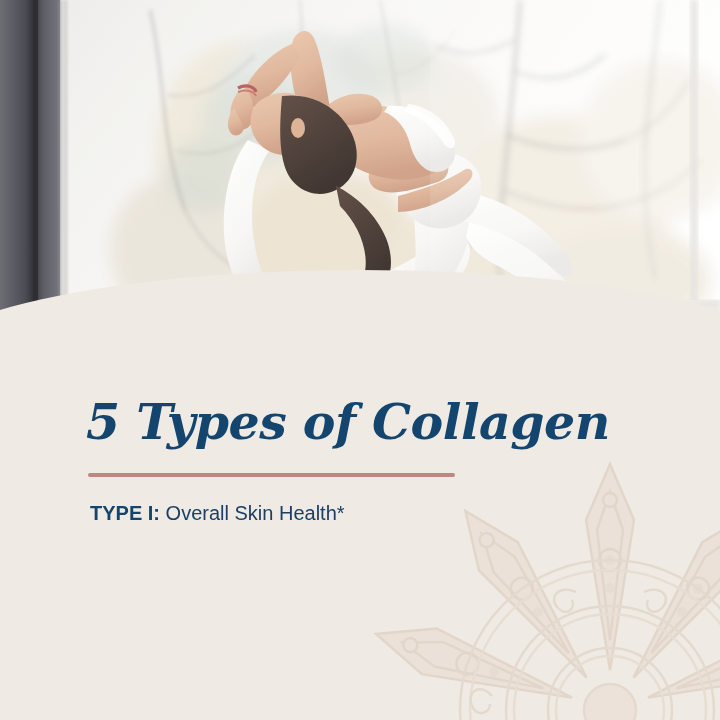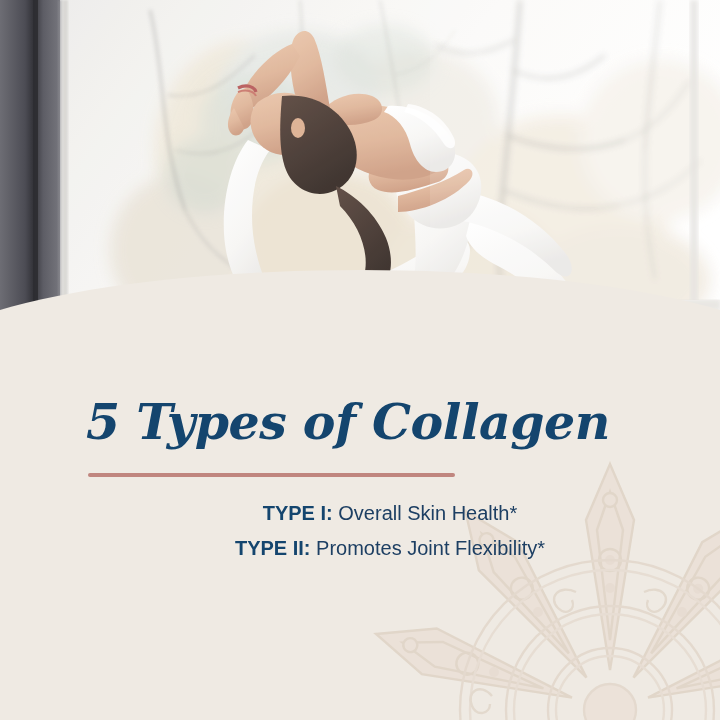--- a/index.html
+++ b/index.html
@@ -72,21 +72,20 @@
     position:absolute;left:90px;top:496px;
     margin:0;padding:0;list-style:none;
     width:600px;
   }
   .type-item{
     font-family:"Liberation Sans",sans-serif;
     font-size:20px;
     line-height:35px;
     color:#1d3f63;
     white-space:nowrap;
-    text-align:center;
   }
   .type-label{
     font-weight:bold;
     color:#14456e;
   }
   .type-desc{
     font-weight:normal;
     color:#1d3f63;
   }
 </style>
@@ -375,20 +374,16 @@
 
   <div class="content">
     <h1 class="title">5 Types of Collagen</h1>
     <div class="title-rule"></div>
 
     <ul class="type-list">
       <li class="type-item">
         <span class="type-label">TYPE I:</span>
         <span class="type-desc">Overall Skin Health*</span>
       </li>
-      <li class="type-item">
-        <span class="type-label">TYPE II:</span>
-        <span class="type-desc">Promotes Joint Flexibility*</span>
-      </li>
     </ul>
   </div>
 
 </div>
 
 </body></html>

